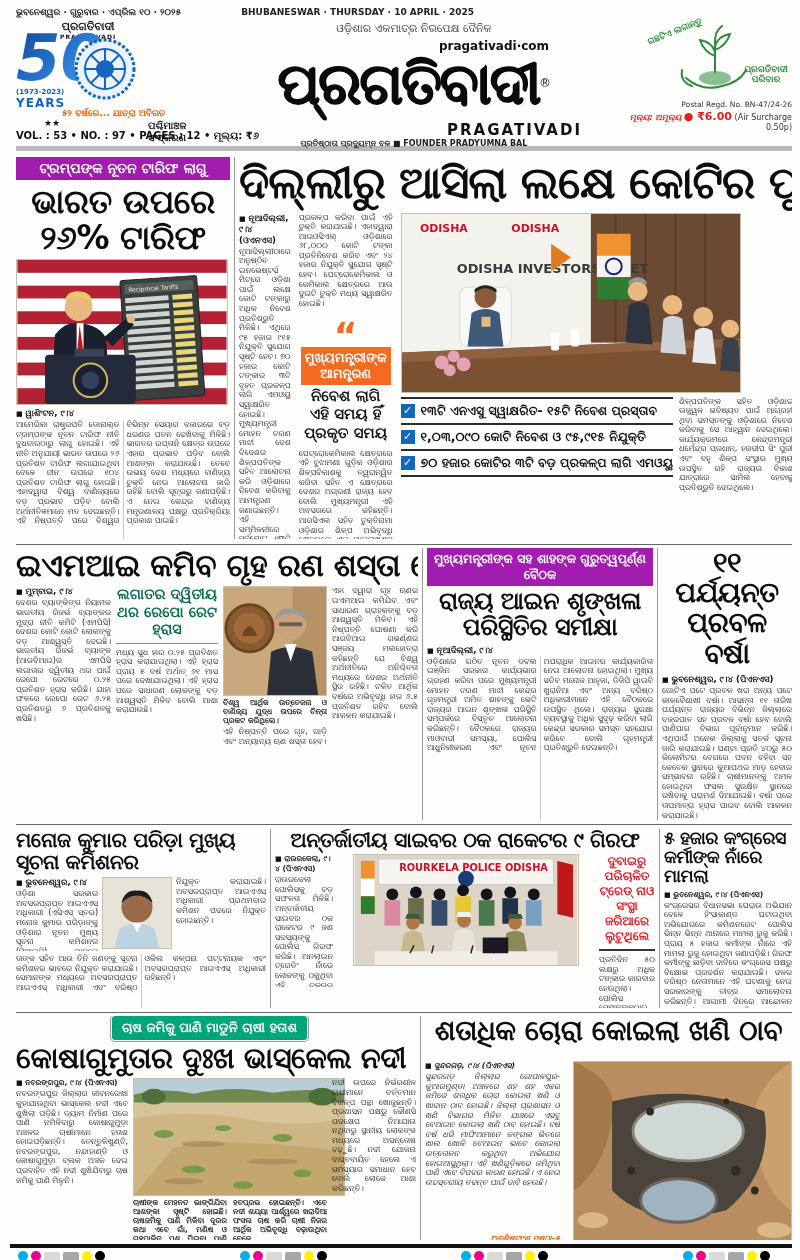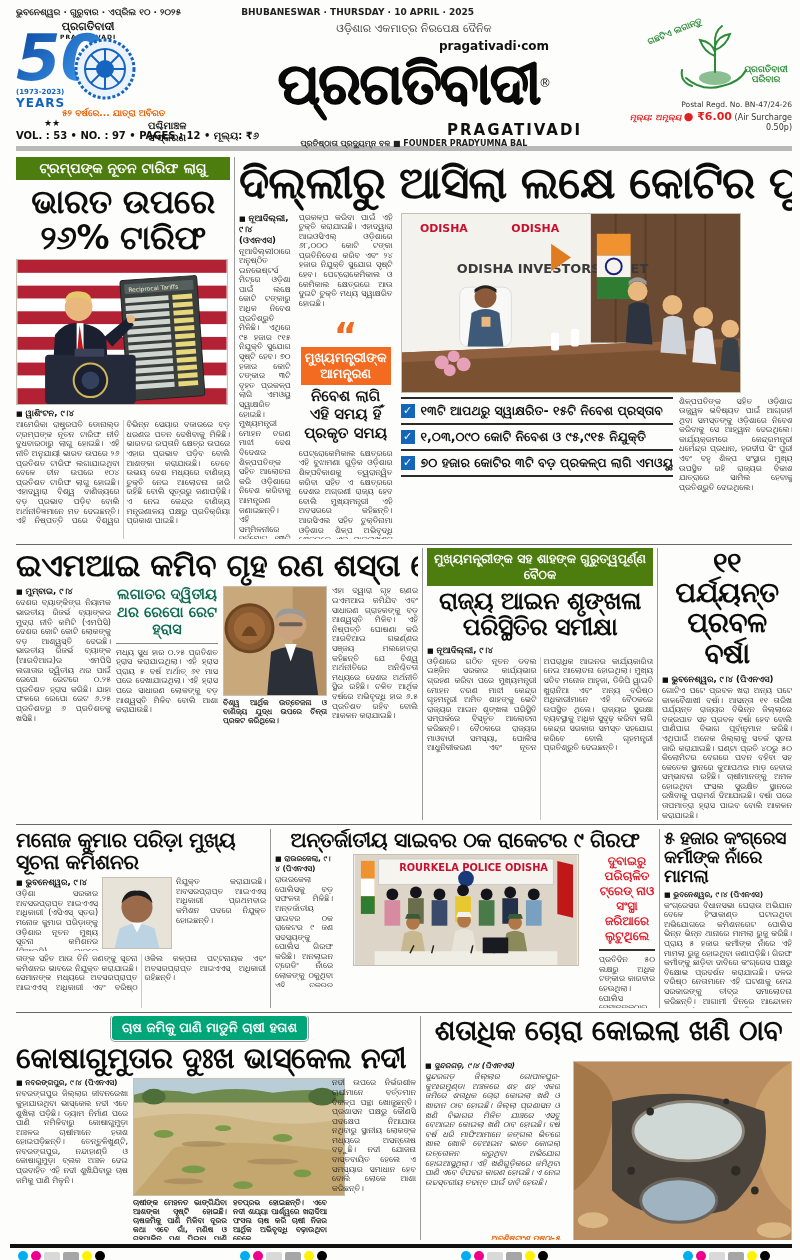--- a/index.html
+++ b/index.html
@@ -42,21 +42,21 @@
   .priceline .plabel { color:#e02020; font-style:italic; font-weight:bold; }
   .priceline .pval { color:#e02020; font-weight:900; font-size:11px; }
   .vol-line { padding:0 0 2px 16px; font-size:10px; font-weight:900; color:#111; }
   .gray-rule { height:5px; background:#b9b9b9; margin:2px 8px 0 16px; }
 
   
   main { padding:6px 8px 0 16px; }
   .row { display:flex; }
   article { overflow:hidden; }
   .vline { width:1px; background:#9a9a9a; margin:0 4px; }
-  .kicker-blue { background:#4d7c0f; color:#fff; font-weight:bold; font-size:14px; text-align:center; padding:3px 2px; }
+  .kicker-blue { background:#a21caf; color:#fff; font-weight:bold; font-size:14px; text-align:center; padding:3px 2px; }
   .kicker-green { background:#00a578; color:#fff; font-weight:bold; font-size:13px; text-align:center; padding:4px 10px; border-radius:3px; box-shadow:0 0 0 1px #fff, 0 0 0 2px #9a9a9a; }
   h1,h2 { color:#0d0d0d; font-weight:900; line-height:1.08; letter-spacing:-0.5px; }
   .body-text { font-size:8px; line-height:9.6px; text-align:justify; color:#1c1c1c; overflow:hidden; }
   .cols2 { column-count:2; column-gap:7px; column-rule:1px solid #c9c9c9; }
   .dateline { font-size:8.5px; font-weight:900; margin-bottom:1px; }
   .dl-sq { font-size:7px; }
   .caption { font-size:7.6px; font-weight:bold; line-height:9px; color:#222; text-align:justify; }
   .contin { color:#e65c00; font-weight:900; font-size:8px; text-align:right; }
   .photo-frame { display:block; border:1px solid #c9bfae; background:#eee; }
 
@@ -331,21 +331,21 @@
                 </g>
               <g fill="#fff">
                   <rect x="150" y="120" width="8" height="18" rx="2"></rect>
                   <rect x="170" y="116" width="8" height="18" rx="2"></rect>
                 </g>
             </svg>
             <div class="under-row">
               <div class="bullets">
                 <div class="bullet-item">
                   <span class="chk">✓</span>
-                  <span class="bullet-txt">୧୩ଟି ଆପଥରୁ ସ୍ୱାକ୍ଷରିତ- ୧୫ଟି ନିବେଶ ପ୍ରସ୍ତାବ</span>
+                  <span class="bullet-txt">୧୩ଟି ଏନଏସୁ ସ୍ୱାକ୍ଷରିତ- ୧୫ଟି ନିବେଶ ପ୍ରସ୍ତାବ</span>
                 </div>
                 <div class="bullet-item">
                   <span class="chk">✓</span>
                   <span class="bullet-txt">୧,୦୩,୦୯୦ କୋଟି ନିବେଶ ଓ ୯୫,୯୧୫ ନିଯୁକ୍ତି</span>
                 </div>
                 <div class="bullet-item">
                   <span class="chk">✓</span>
                   <span class="bullet-txt">୭୦ ହଜାର କୋଟିର ୩ଟି ବଡ଼ ପ୍ରକଳ୍ପ ଲାଗି ଏମଓୟୁ</span>
                 </div>
               </div>
@@ -375,20 +375,21 @@
               <circle cx="26" cy="42" r="24" fill="#8a5a30" stroke="#6e4522" stroke-width="3"></circle>
               <circle cx="26" cy="42" r="16" fill="#a06a3a"></circle>
               <path d="M18 50 Q26 30 34 50 Z" fill="#6e4522"></path>
               <circle cx="68" cy="38" r="16" fill="#caa27e"></circle>
               <path d="M52 34 Q54 20 68 22 Q82 22 84 34 Q76 26 66 27 Q56 28 52 34" fill="#9a9a9a"></path>
               <rect x="56" y="36" width="24" height="4" rx="2" fill="#444" opacity="0.7"></rect>
               <path d="M44 110 L48 66 Q68 56 90 66 L96 110 Z" fill="#2b3038"></path>
               <path d="M62 58 L68 76 L74 58 Z" fill="#fff"></path>
             </svg>
             <div class="caption" style="margin-top:2px;">ବିଶ୍ୱ ଆର୍ଥିକ ଉତ୍ତେଜନା ଓ ବାଣିଜ୍ୟ ଯୁଦ୍ଧ ଉପରେ ଚିନ୍ତା ପ୍ରକଟ କରିଥିଲେ।</div>
+            <div class="body-text" style="height:56px; margin-top:2px;">ଏହି ନିଷ୍ପତ୍ତି ପରେ ଗୃହ, ଗାଡ଼ି ଏବଂ ଅନ୍ୟାନ୍ୟ ଋଣ ଶସ୍ତା ହେବ।</div>
           </div>
           <div class="emi-c4 body-text">ଏହା ଦ୍ୱାରା ଗୃହ ଋଣର ଇଏମଆଇ କମିଯିବ ଏବଂ ସାଧାରଣ ଗ୍ରାହକଙ୍କୁ ବଡ଼ ଆଶ୍ୱସ୍ତି ମିଳିବ। ଏହି ନିଷ୍ପତ୍ତି ଘୋଷଣା କରି ଆରବିଆଇ ଗଭର୍ଣ୍ଣର ସଞ୍ଜୟ ମଲହୋତ୍ରା କହିଛନ୍ତି ଯେ ବିଶ୍ୱ ଅର୍ଥନୀତିରେ ଅନିଶ୍ଚିତତା ମଧ୍ୟରେ ଦେଶର ଅର୍ଥନୀତି ସ୍ଥିର ରହିଛି। ଚଳିତ ଆର୍ଥିକ ବର୍ଷରେ ଅଭିବୃଦ୍ଧି ହାର ୬.୫ ପ୍ରତିଶତ ରହିବ ବୋଲି ଆକଳନ କରାଯାଇଛି।</div>
         </div>
       </article>
 
       <div class="vline"></div>
 
       <article class="art-law">
         <div class="kicker-blue" style="font-size:12.5px;">ମୁଖ୍ୟମନ୍ତ୍ରୀଙ୍କ ସହ ଶାହଙ୍କ ଗୁରୁତ୍ୱପୂର୍ଣ୍ଣ ବୈଠକ</div>
         <h2 class="law-h">ରାଜ୍ୟ ଆଇନ ଶୃଙ୍ଖଳା ପରିସ୍ଥିତିର ସମୀକ୍ଷା</h2>

